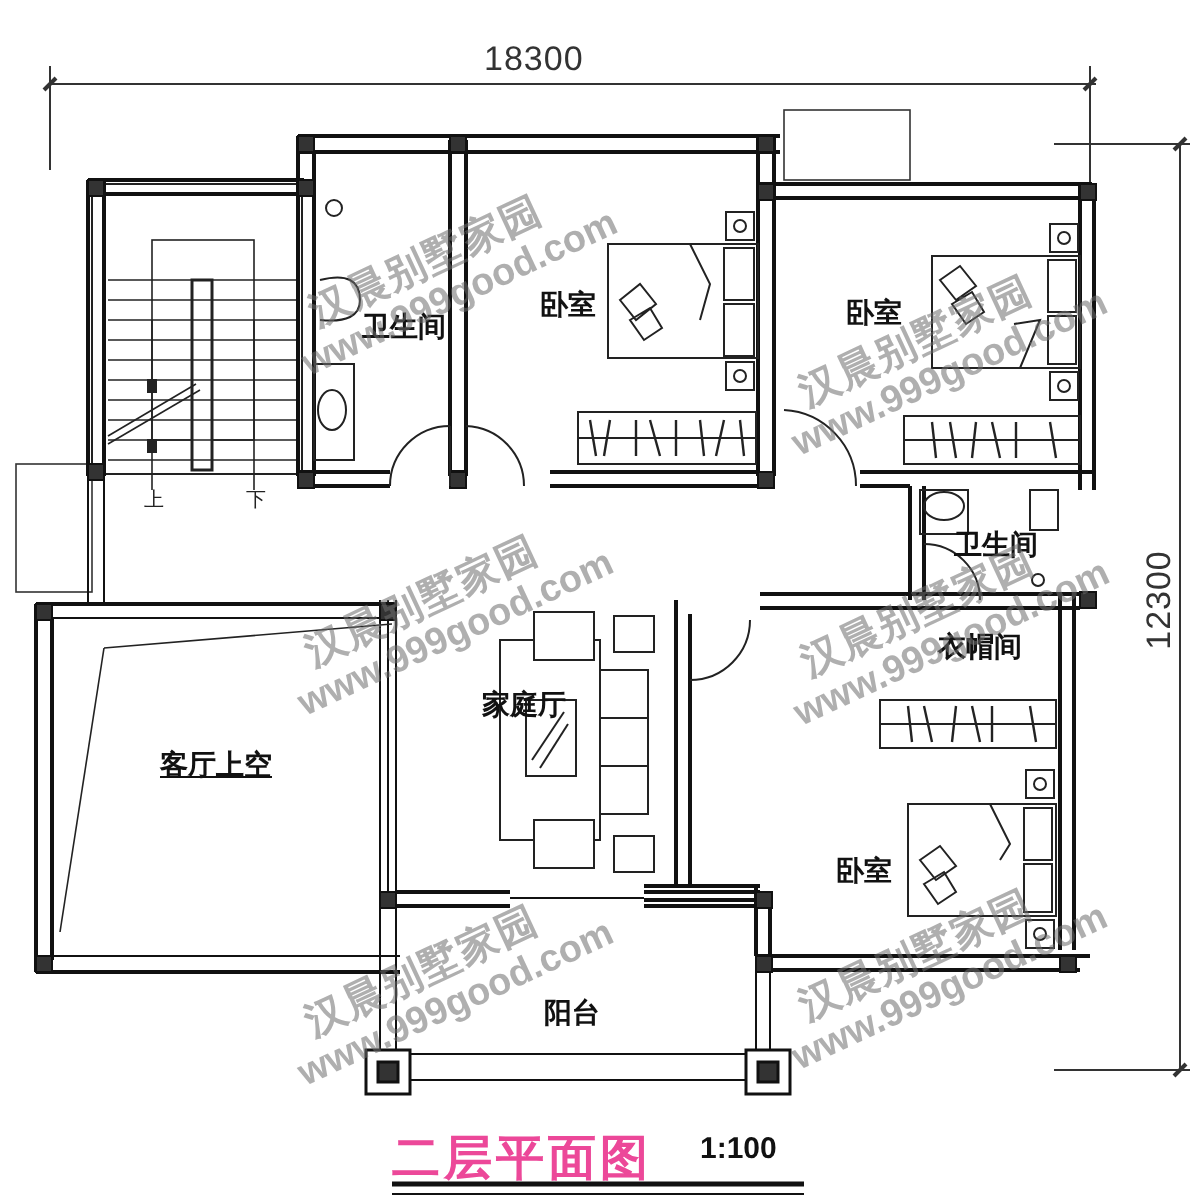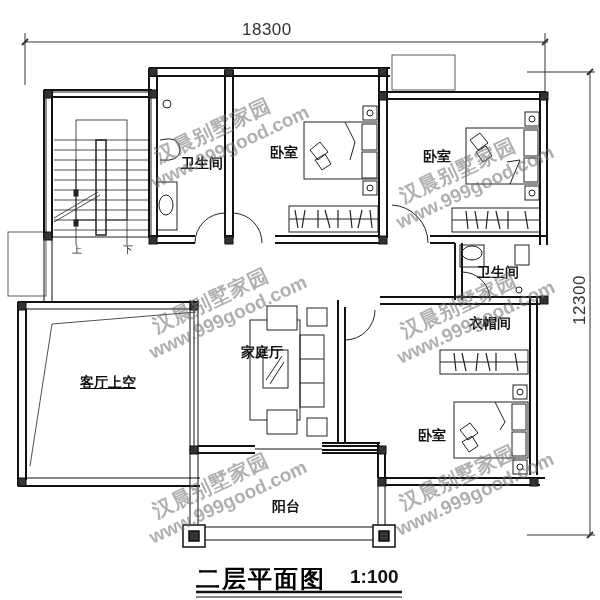--- a/index.html
+++ b/index.html
@@ -2,22 +2,22 @@
 <html><head>
 <meta charset="utf-8">
 <style>
   html, body { margin: 0; padding: 0; background: #ffffff; }
   body { width: 600px; height: 600px; overflow: hidden; position: relative; font-family: "DejaVu Sans", sans-serif; }
   #plan { position: absolute; left: 0; top: 0; width: 600px; height: 600px; }
   .room-label { position: absolute; font-weight: bold; font-size: 14px; color: #111; white-space: nowrap; font-family: "DejaVu Sans", sans-serif; }
   .dim-label { position: absolute; font-size: 17px; color: #333; font-family: "Liberation Sans", sans-serif; letter-spacing: 0.5px; }
   .dim-label.vertical { transform: rotate(-90deg); transform-origin: center center; }
   .stair-mark { position: absolute; font-size: 10px; color: #222; }
-  .title { position: absolute; left: 196px; top: 563px; font-size: 24px; font-weight: bold; color: #000000; letter-spacing: 2px; }
-  .scale { position: absolute; left: 350px; top: 566px; font-size: 19px; font-weight: bold; color: #111; font-family: "Liberation Sans", sans-serif; }
+  .title { position: absolute; left: 196px; top: 563px; font-size: 24px; font-weight: bold; color: #ec4899; letter-spacing: 2px; }
+  .scale { position: absolute; left: 350px; top: 566px; font-size: 15px; font-weight: bold; color: #111; font-family: "Liberation Sans", sans-serif; }
   .watermark { position: absolute; color: rgba(110,110,110,0.55); font-weight: bold; transform: rotate(-25deg); transform-origin: left top; white-space: nowrap; pointer-events: none; }
   .watermark .cn { display: block; font-size: 20px; letter-spacing: 1px; }
   .watermark .url { display: block; font-size: 19px; font-family: "Liberation Sans", sans-serif; margin-top: -2px; margin-left: -14px; }
 </style>
 </head>
 <body>
 
 <svg id="plan" viewBox="0 0 600 600" xmlns="http://www.w3.org/2000/svg">
 
   <g stroke="#333" stroke-width="1" fill="none">

